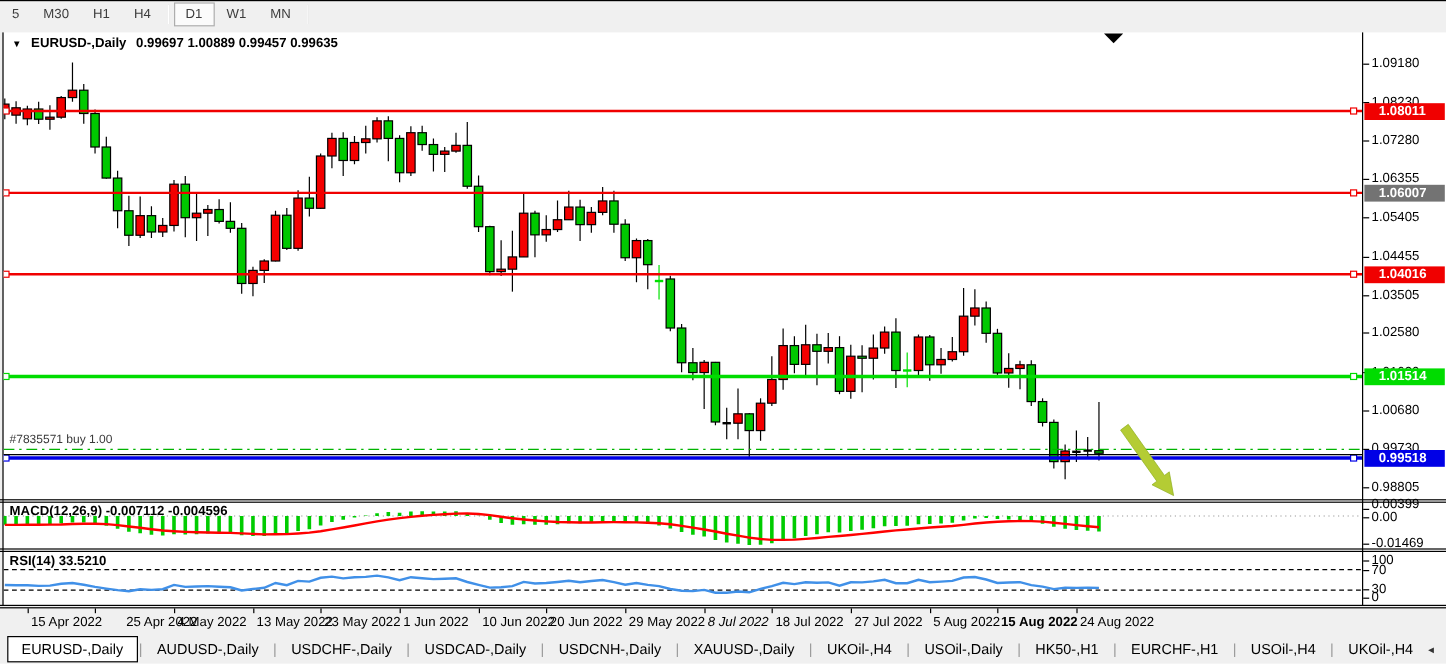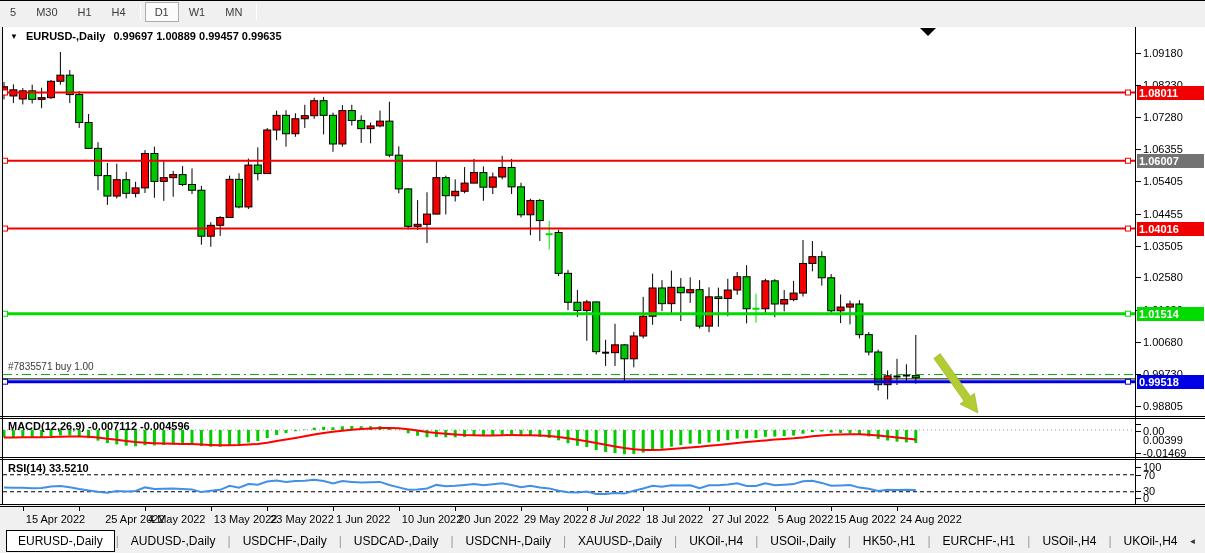--- a/index.html
+++ b/index.html
@@ -22,21 +22,21 @@
   .overlay-label { position:absolute; color:#000; font-weight:bold; font-size:11px; white-space:nowrap; z-index:5; }
   #chart-title-row { position:absolute; left:10px; top:30px; display:flex; gap:8px; align-items:center; z-index:5; }
   #chart-title-row .dd { font-size:8px; color:#000; }
   #chart-title-row .ttl { font-weight:bold; font-size:11px; color:#000; }
   #order-label { position:absolute; left:8px; top:361px; font-size:10px; color:#3a3a3a; z-index:5; }
 
   
   #y-axis { position:absolute; left:1136px; top:26px; width:69px; height:480px; z-index:4; }
   .ytick-dash { position:absolute; left:0; width:5px; height:1px; background:#000; }
   .ytick-label { position:absolute; left:7px; font-size:11px; color:#000; white-space:nowrap; }
-  .price-badge { position:absolute; left:1px; width:67px; height:14px; line-height:14px; color:#fff; font-weight:bold; font-size:11px; padding-left:2px; z-index:6; }
+  .price-badge { position:absolute; left:1px; width:67px; height:14px; line-height:14px; color:#fff; font-weight:bold; font-size:11px; padding-left:12px; z-index:6; }
 
   
   #date-axis { position:absolute; left:0; top:507px; width:1111px; height:22px; z-index:2; }
   .dtick { position:absolute; top:0; width:1px; height:4px; background:#000; }
   .dlabel { position:absolute; top:6px; font-size:11px; color:#000; white-space:nowrap; }
 
   
   #tab-bar { position:absolute; left:0; top:529px; width:1205px; height:24px; background:#f0f0f0; display:flex; align-items:center; padding-left:6px; }
   .tab { display:flex; align-items:center; height:21px; padding:0 11px; font-size:12px; color:#000000; cursor:default; white-space:nowrap; }
   .tab.selected { background:#fff; border:1px solid #000; color:#000; height:22px; margin-top:-1px; }
@@ -427,21 +427,21 @@
       <div class="ytick-label" style="top: 245.43px;">1.02580</div>
       <div class="ytick-dash" style="top: 283.777px;"></div>
       <div class="ytick-label" style="top: 277.777px;">1.01630</div>
       <div class="ytick-dash" style="top: 316.125px;"></div>
       <div class="ytick-label" style="top: 310.125px;">1.00680</div>
       <div class="ytick-dash" style="top: 348.473px;"></div>
       <div class="ytick-label" style="top: 342.473px;">0.99730</div>
       <div class="ytick-dash" style="top: 379.969px;"></div>
       <div class="ytick-label" style="top: 373.969px;">0.98805</div>
       <div class="ytick-dash" style="top: 398px;"></div>
-      <div class="ytick-label" style="top: 408px; text-align: right;">0.00399</div>
+      <div class="ytick-label" style="top: 388px; text-align: right;">0.00399</div>
       <div class="ytick-dash" style="top: 405px;"></div>
       <div class="ytick-label" style="top: 399px;">0.00</div>
       <div class="ytick-dash" style="top: 427px;"></div>
       <div class="ytick-label" style="top: 421px;">-0.01469</div>
       <div class="ytick-dash" style="top: 441px;"></div>
       <div class="ytick-label" style="top: 435px;">100</div>
       <div class="ytick-dash" style="top: 449px;"></div>
       <div class="ytick-label" style="top: 443px;">70</div>
       <div class="ytick-dash" style="top: 465px;"></div>
       <div class="ytick-label" style="top: 459px;">30</div>
@@ -474,21 +474,21 @@
       <div class="dlabel" style="left: 524px;">29 May 2022</div>
       <div class="dtick" style="left: 586.8px;"></div>
       <div class="dlabel" style="left: 589.8px; font-style: italic;">8 Jul 2022</div>
       <div class="dtick" style="left: 643.2px;"></div>
       <div class="dlabel" style="left: 646.2px;">18 Jul 2022</div>
       <div class="dtick" style="left: 709px;"></div>
       <div class="dlabel" style="left: 712px;">27 Jul 2022</div>
       <div class="dtick" style="left: 774.8px;"></div>
       <div class="dlabel" style="left: 777.8px;">5 Aug 2022</div>
       <div class="dtick" style="left: 831.2px;"></div>
-      <div class="dlabel" style="left: 834.2px;">15 Aug 2022</div>
+      <div class="dlabel" style="left: 834.2px; font-weight: bold;">15 Aug 2022</div>
       <div class="dtick" style="left: 897px;"></div>
       <div class="dlabel" style="left: 900px;">24 Aug 2022</div>
     </div>
 
   <div id="tab-bar">
       <div class="tab selected">EURUSD-,Daily</div>
       <div class="tab-sep">|</div>
       <div class="tab">AUDUSD-,Daily</div>
       <div class="tab-sep">|</div>
       <div class="tab">USDCHF-,Daily</div>

